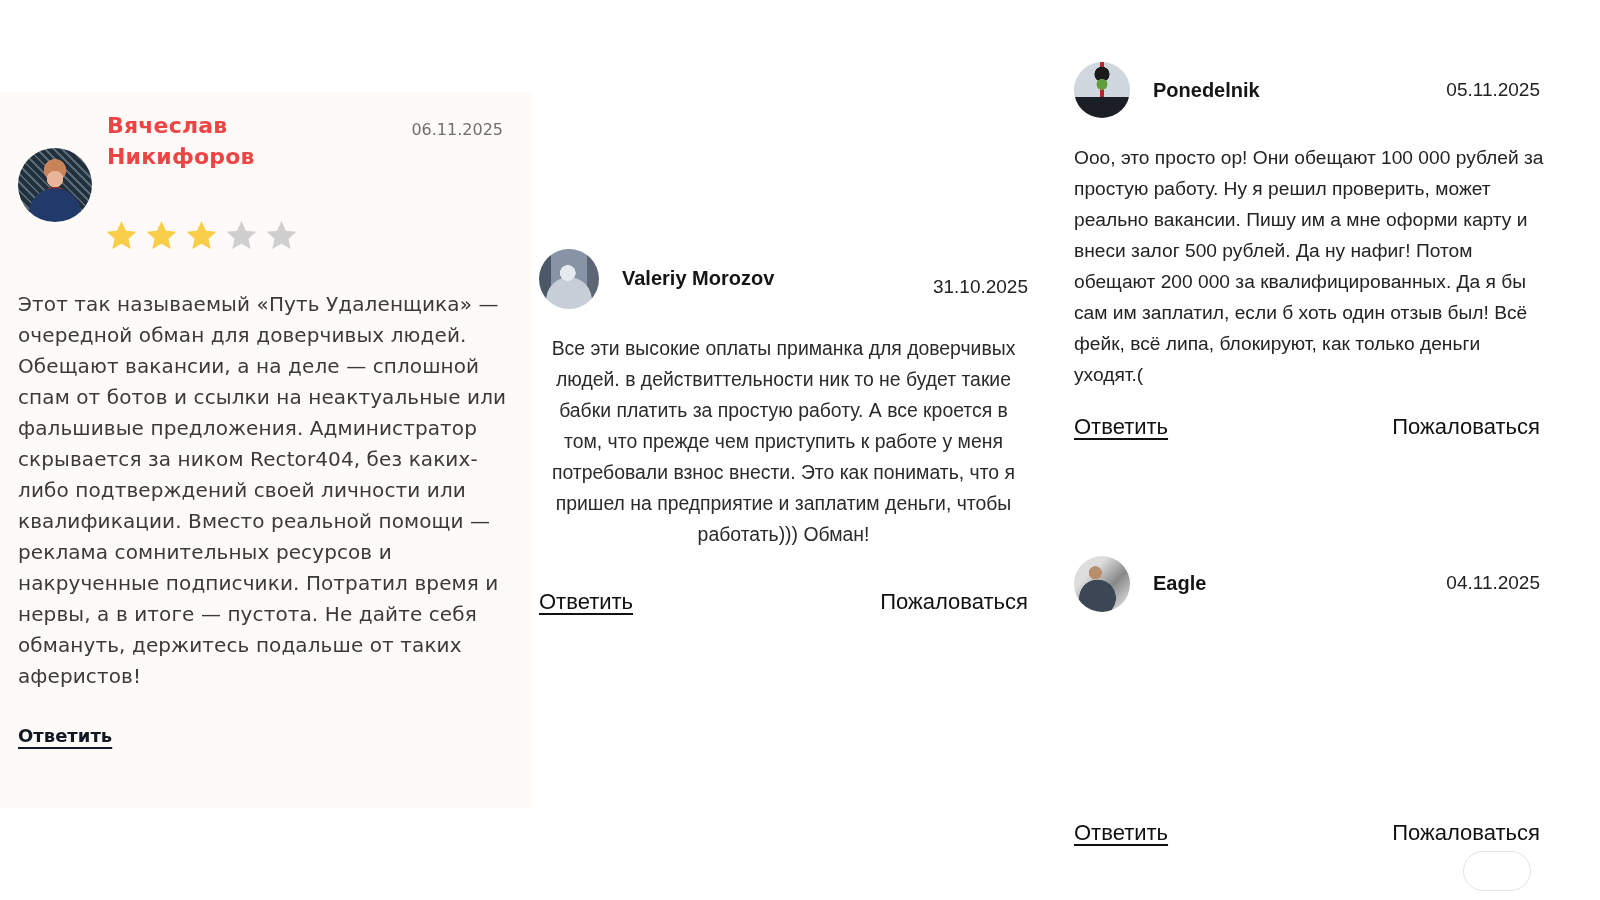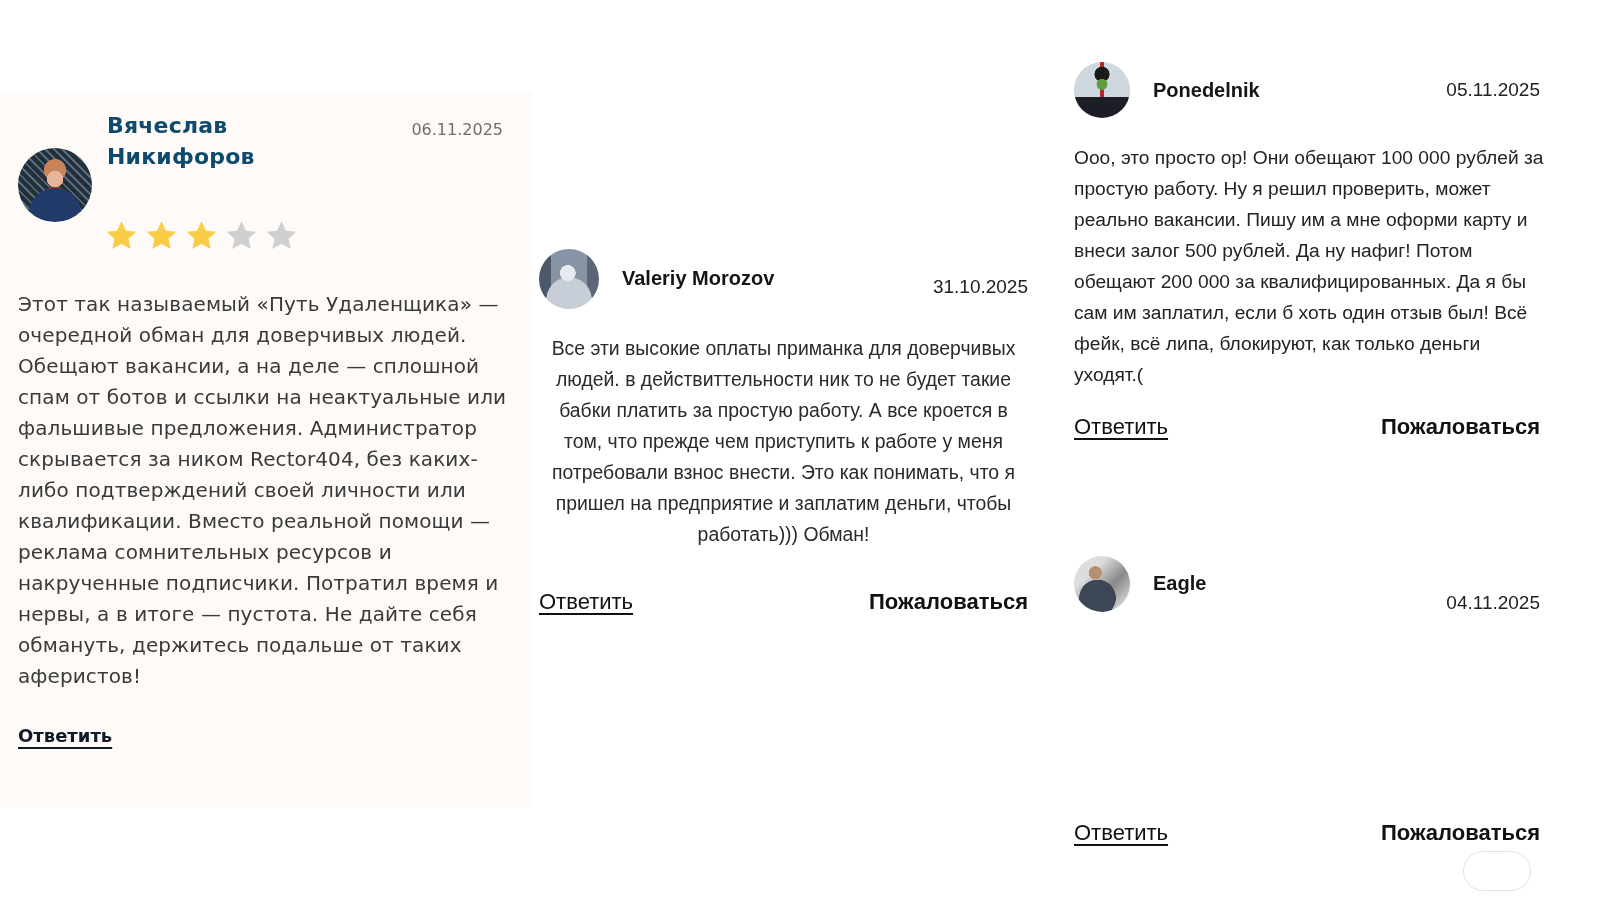--- a/index.html
+++ b/index.html
@@ -15,21 +15,21 @@
       position: absolute; left: 18px; top: 56px; width: 74px; height: 74px; border-radius: 50%;
       background: radial-gradient(circle at 50% 42%, #e8b59a 0 14%, transparent 15%),
                   radial-gradient(circle at 50% 30%, #c9835a 0 17%, transparent 18%),
                   radial-gradient(circle at 50% 90%, #223a6a 0 34%, transparent 35%),
                   radial-gradient(circle at 50% 72%, #8d2b2b 0 22%, transparent 23%),
                   repeating-linear-gradient(45deg, #22303d 0 4px, #5b6b76 4px 6px);
       overflow: hidden;
     }
     .panel-left .name {
       position: absolute; left: 107px; top: 18px; width: 240px;
-      font-family: "DejaVu Sans", sans-serif; font-weight: bold; font-size: 22px; line-height: 31px; color: #0c4a6e;
+      font-family: "DejaVu Sans", sans-serif; font-weight: bold; font-size: 22px; line-height: 31px; color: #ef4444;
       letter-spacing: 0.2px;
     }
     .panel-left .date {
       position: absolute; right: 29px; top: 20px;
       font-family: "DejaVu Sans", sans-serif; font-size: 16px; color: #6f6f6f; margin-top: 8px;
     }
     .stars { position: absolute; left: 105px; top: 127px; display: flex; gap: 7px; }
     .star { width: 33px; height: 33px; }
     .panel-left .text {
       position: absolute; left: 18px; top: 197px; width: 490px;
@@ -55,21 +55,21 @@
     .review .date {
       position: absolute; right: 0; top: 17px; font-size: 19px; color: #222;
     }
     .review .text {
       position: absolute; left: 0; font-size: 19.2px; line-height: 31px; color: #232323;
     }
     .review .actions {
       position: absolute; left: 0; right: 0; display: flex; justify-content: space-between; font-size: 22px; color: #111;
     }
     .review .reply { text-decoration: underline; text-underline-offset: 4px; text-decoration-thickness: 2px; cursor: pointer; }
-    .review .complain { cursor: pointer; font-weight: bold; }
+    .review .complain { cursor: pointer; }
 
     
     .rev-mid { left: 539px; top: 249px; width: 489px; height: 380px; }
     .rev-mid .avatar {
       width: 60px; height: 60px;
       background: radial-gradient(circle at 48% 40%, #e6e9ee 0 16%, transparent 17%),
                   radial-gradient(circle at 50% 85%, #c7ced8 0 38%, transparent 39%),
                   linear-gradient(90deg, #4a5868 0 20%, #8794a5 20% 80%, #5c6675 80%);
     }
     .rev-mid .name { left: 83px; top: 18px; }
@@ -94,21 +94,21 @@
 
     
     .rev-r2 { left: 1074px; top: 556px; width: 466px; height: 300px; }
     .rev-r2 .avatar {
       width: 56px; height: 56px;
       background: radial-gradient(circle at 38% 30%, #b98e6c 0 12%, transparent 13%),
                   radial-gradient(circle at 42% 75%, #3c4654 0 34%, transparent 35%),
                   linear-gradient(135deg, #ddd 0 30%, #888 60%, #f2f2f2 100%);
     }
     .rev-r2 .name { left: 79px; top: 16px; }
-    .rev-r2 .date { top: 16px; margin-top: 20px; }
+    .rev-r2 .date { top: 16px; }
     .rev-r2 .text { top: 80px; width: 470px; }
     .rev-r2 .actions { top: 264px; }
 
     .corner-pill {
       position: absolute; left: 1463px; top: 851px; width: 68px; height: 40px;
       border: 1px solid #e2e2e2; border-radius: 20px; background: #fff;
     }
   </style>
 </head>
 <body>

